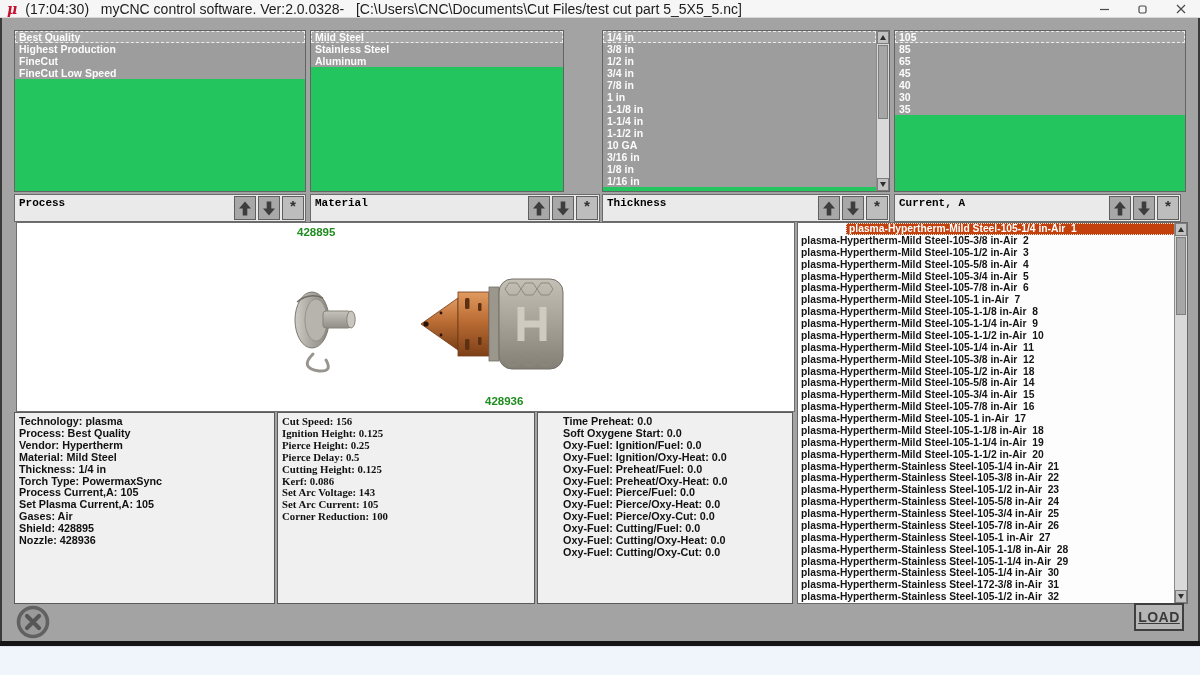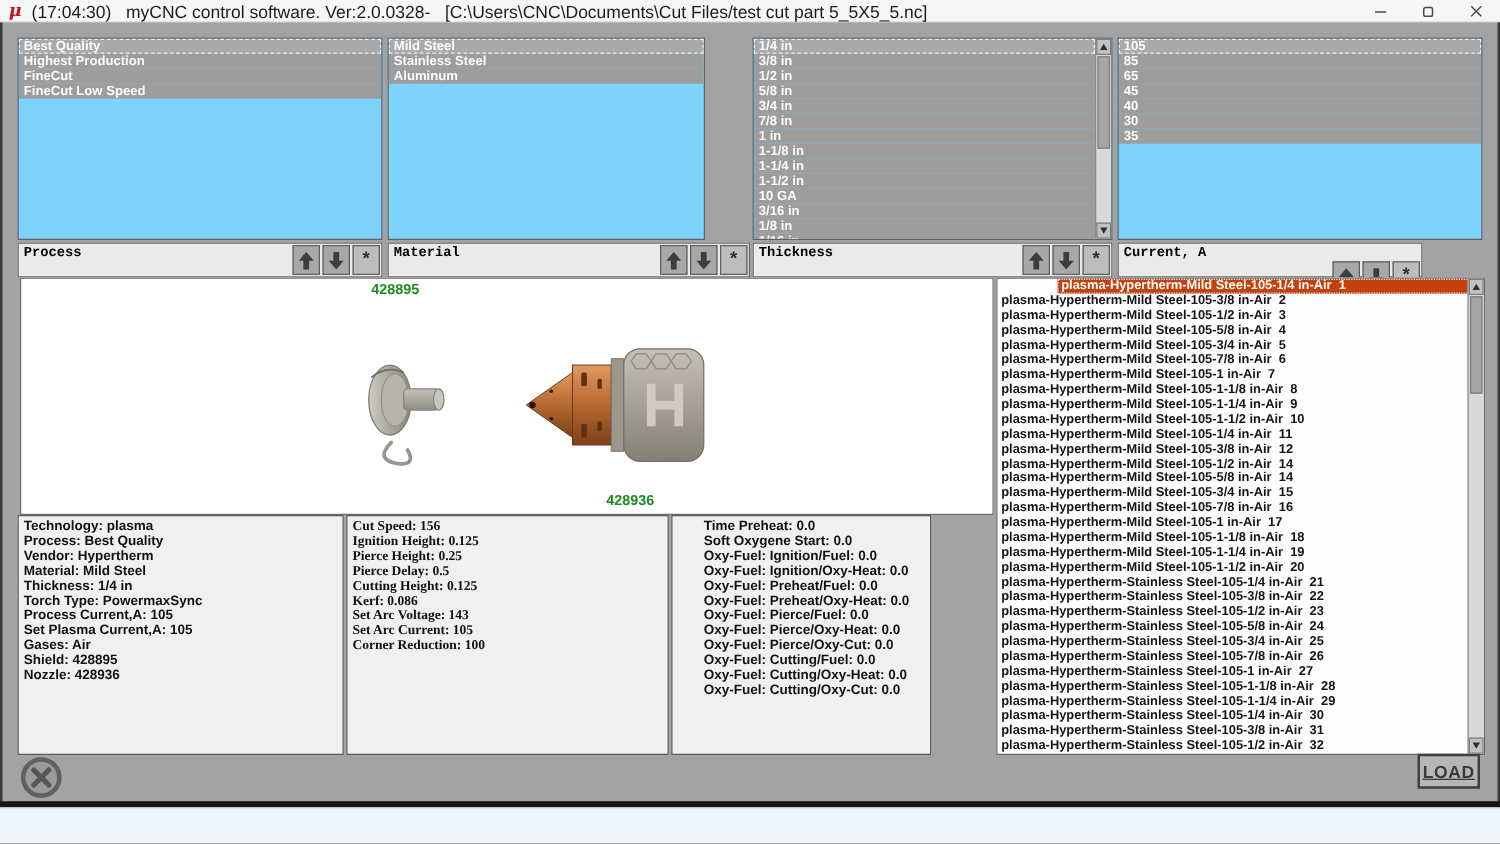--- a/index.html
+++ b/index.html
@@ -14,21 +14,21 @@
   .title-text{font-size:14px;color:#1c1c1c;white-space:pre;}
   .win-controls{margin-left:auto;display:flex;height:100%;}
   .wc{width:38px;height:100%;display:flex;align-items:center;justify-content:center;cursor:default;}
 
   
   .app{position:absolute;left:0;top:18px;width:100%;height:628px;background:#a3a3a3;
     border-left:2px solid #3a3a3a;border-right:2px solid #3a3a3a;box-sizing:border-box;}
   .win-bottom-edge{position:absolute;left:0;top:641px;width:100%;height:5px;background:#151515;}
 
   
-  .listbox{position:absolute;background:#7dd3fc;border:1px solid #636363;box-sizing:border-box;overflow:hidden;}
+  .listbox{position:absolute;background:#22c55e;border:1px solid #636363;box-sizing:border-box;overflow:hidden;}
   .lrow{height:12px;line-height:12px;background:#9d9d9d;color:#fbfbfb;font-size:10.5px;
     font-weight:bold;padding-left:4px;white-space:pre;overflow:hidden;box-sizing:border-box;}
   .lrow.selected{background:#a9a9a9;outline:1px dashed #ececec;outline-offset:-1px;}
   .with-scroll .lrow{width:calc(100% - 13px);}
 
   
   .vscroll{position:absolute;top:0;right:0;width:13px;height:100%;background:#d9d9d9;
     border-left:1px solid #8a8a8a;box-sizing:border-box;}
   .sb-btn{position:absolute;left:0;width:100%;height:13px;background:#c2c2c2;border:1px solid #7d7d7d;
     box-sizing:border-box;display:flex;align-items:center;justify-content:center;}
@@ -128,21 +128,20 @@
             <span class="tri-up"></span>
           </div>
         <div class="sb-thumb" style="top:14px;height:74px;"></div>
         <div class="sb-btn sb-down">
             <span class="tri-down"></span>
           </div>
       </div>
     <div class="lrow selected">1/4 in</div>
         <div class="lrow">3/8 in</div>
         <div class="lrow">1/2 in</div>
-        <div class="lrow">5/8 in</div>
         <div class="lrow">3/4 in</div>
         <div class="lrow">7/8 in</div>
         <div class="lrow">1 in</div>
         <div class="lrow">1-1/8 in</div>
         <div class="lrow">1-1/4 in</div>
         <div class="lrow">1-1/2 in</div>
         <div class="lrow">10 GA</div>
         <div class="lrow">3/16 in</div>
         <div class="lrow">1/8 in</div>
         <div class="lrow">1/16 in</div>
@@ -203,21 +202,21 @@
           </span>
         <span class="nav-btn">
             <svg width="14" height="15" viewBox="0 0 14 15">
               <path d="M7 14.5 L13 7.5 L9.3 7.5 L9.3 0.5 L4.7 0.5 L4.7 7.5 L1 7.5 Z" fill="#3d3d3d"></path>
             </svg>
           </span>
         <span class="star-btn">*</span>
       </span>
     </div>
 
-    <div class="header-cell" style="left:892px;width:244px;top:176px;flex-direction:column;">
+    <div class="header-cell" style="left:892px;width:287px;top:176px;">
       <span class="header-label">Current, A</span>
       <span class="header-btns">
         <span class="nav-btn">
             <svg width="14" height="15" viewBox="0 0 14 15">
               <path d="M7 0.5 L13 7.5 L9.3 7.5 L9.3 14.5 L4.7 14.5 L4.7 7.5 L1 7.5 Z" fill="#3d3d3d"></path>
             </svg>
           </span>
         <span class="nav-btn">
             <svg width="14" height="15" viewBox="0 0 14 15">
               <path d="M7 14.5 L13 7.5 L9.3 7.5 L9.3 0.5 L4.7 0.5 L4.7 7.5 L1 7.5 Z" fill="#3d3d3d"></path>
@@ -303,39 +302,39 @@
         <div class="crow">plasma-Hypertherm-Mild Steel-105-1/2 in-Air  3</div>
         <div class="crow">plasma-Hypertherm-Mild Steel-105-5/8 in-Air  4</div>
         <div class="crow">plasma-Hypertherm-Mild Steel-105-3/4 in-Air  5</div>
         <div class="crow">plasma-Hypertherm-Mild Steel-105-7/8 in-Air  6</div>
         <div class="crow">plasma-Hypertherm-Mild Steel-105-1 in-Air  7</div>
         <div class="crow">plasma-Hypertherm-Mild Steel-105-1-1/8 in-Air  8</div>
         <div class="crow">plasma-Hypertherm-Mild Steel-105-1-1/4 in-Air  9</div>
         <div class="crow">plasma-Hypertherm-Mild Steel-105-1-1/2 in-Air  10</div>
         <div class="crow">plasma-Hypertherm-Mild Steel-105-1/4 in-Air  11</div>
         <div class="crow">plasma-Hypertherm-Mild Steel-105-3/8 in-Air  12</div>
-        <div class="crow">plasma-Hypertherm-Mild Steel-105-1/2 in-Air  14</div>
+        <div class="crow">plasma-Hypertherm-Mild Steel-105-1/2 in-Air  18</div>
         <div class="crow">plasma-Hypertherm-Mild Steel-105-5/8 in-Air  14</div>
         <div class="crow">plasma-Hypertherm-Mild Steel-105-3/4 in-Air  15</div>
         <div class="crow">plasma-Hypertherm-Mild Steel-105-7/8 in-Air  16</div>
         <div class="crow">plasma-Hypertherm-Mild Steel-105-1 in-Air  17</div>
         <div class="crow">plasma-Hypertherm-Mild Steel-105-1-1/8 in-Air  18</div>
         <div class="crow">plasma-Hypertherm-Mild Steel-105-1-1/4 in-Air  19</div>
         <div class="crow">plasma-Hypertherm-Mild Steel-105-1-1/2 in-Air  20</div>
         <div class="crow">plasma-Hypertherm-Stainless Steel-105-1/4 in-Air  21</div>
         <div class="crow">plasma-Hypertherm-Stainless Steel-105-3/8 in-Air  22</div>
         <div class="crow">plasma-Hypertherm-Stainless Steel-105-1/2 in-Air  23</div>
         <div class="crow">plasma-Hypertherm-Stainless Steel-105-5/8 in-Air  24</div>
         <div class="crow">plasma-Hypertherm-Stainless Steel-105-3/4 in-Air  25</div>
         <div class="crow">plasma-Hypertherm-Stainless Steel-105-7/8 in-Air  26</div>
         <div class="crow">plasma-Hypertherm-Stainless Steel-105-1 in-Air  27</div>
         <div class="crow">plasma-Hypertherm-Stainless Steel-105-1-1/8 in-Air  28</div>
         <div class="crow">plasma-Hypertherm-Stainless Steel-105-1-1/4 in-Air  29</div>
         <div class="crow">plasma-Hypertherm-Stainless Steel-105-1/4 in-Air  30</div>
-        <div class="crow">plasma-Hypertherm-Stainless Steel-105-3/8 in-Air  31</div>
+        <div class="crow">plasma-Hypertherm-Stainless Steel-172-3/8 in-Air  31</div>
         <div class="crow">plasma-Hypertherm-Stainless Steel-105-1/2 in-Air  32</div>
       </div>
 
     <div class="info-panel" style="left:12px;top:394px;width:261px;">
 
     <div class="info-line">Technology: plasma</div>
         <div class="info-line">Process: Best Quality</div>
         <div class="info-line">Vendor: Hypertherm</div>
         <div class="info-line">Material: Mild Steel</div>
         <div class="info-line">Thickness: 1/4 in</div>
@@ -351,21 +350,21 @@
     <div class="info-line">Cut Speed: 156</div>
         <div class="info-line">Ignition Height: 0.125</div>
         <div class="info-line">Pierce Height: 0.25</div>
         <div class="info-line">Pierce Delay: 0.5</div>
         <div class="info-line">Cutting Height: 0.125</div>
         <div class="info-line">Kerf: 0.086</div>
         <div class="info-line">Set Arc Voltage: 143</div>
         <div class="info-line">Set Arc Current: 105</div>
         <div class="info-line">Corner Reduction: 100</div>
       </div>
-    <div class="info-panel" style="left:535px;top:394px;width:208px;padding-left:25px;">
+    <div class="info-panel" style="left:535px;top:394px;width:256px;padding-left:25px;">
 
     <div class="info-line">Time Preheat: 0.0</div>
         <div class="info-line">Soft Oxygene Start: 0.0</div>
         <div class="info-line">Oxy-Fuel: Ignition/Fuel: 0.0</div>
         <div class="info-line">Oxy-Fuel: Ignition/Oxy-Heat: 0.0</div>
         <div class="info-line">Oxy-Fuel: Preheat/Fuel: 0.0</div>
         <div class="info-line">Oxy-Fuel: Preheat/Oxy-Heat: 0.0</div>
         <div class="info-line">Oxy-Fuel: Pierce/Fuel: 0.0</div>
         <div class="info-line">Oxy-Fuel: Pierce/Oxy-Heat: 0.0</div>
         <div class="info-line">Oxy-Fuel: Pierce/Oxy-Cut: 0.0</div>

